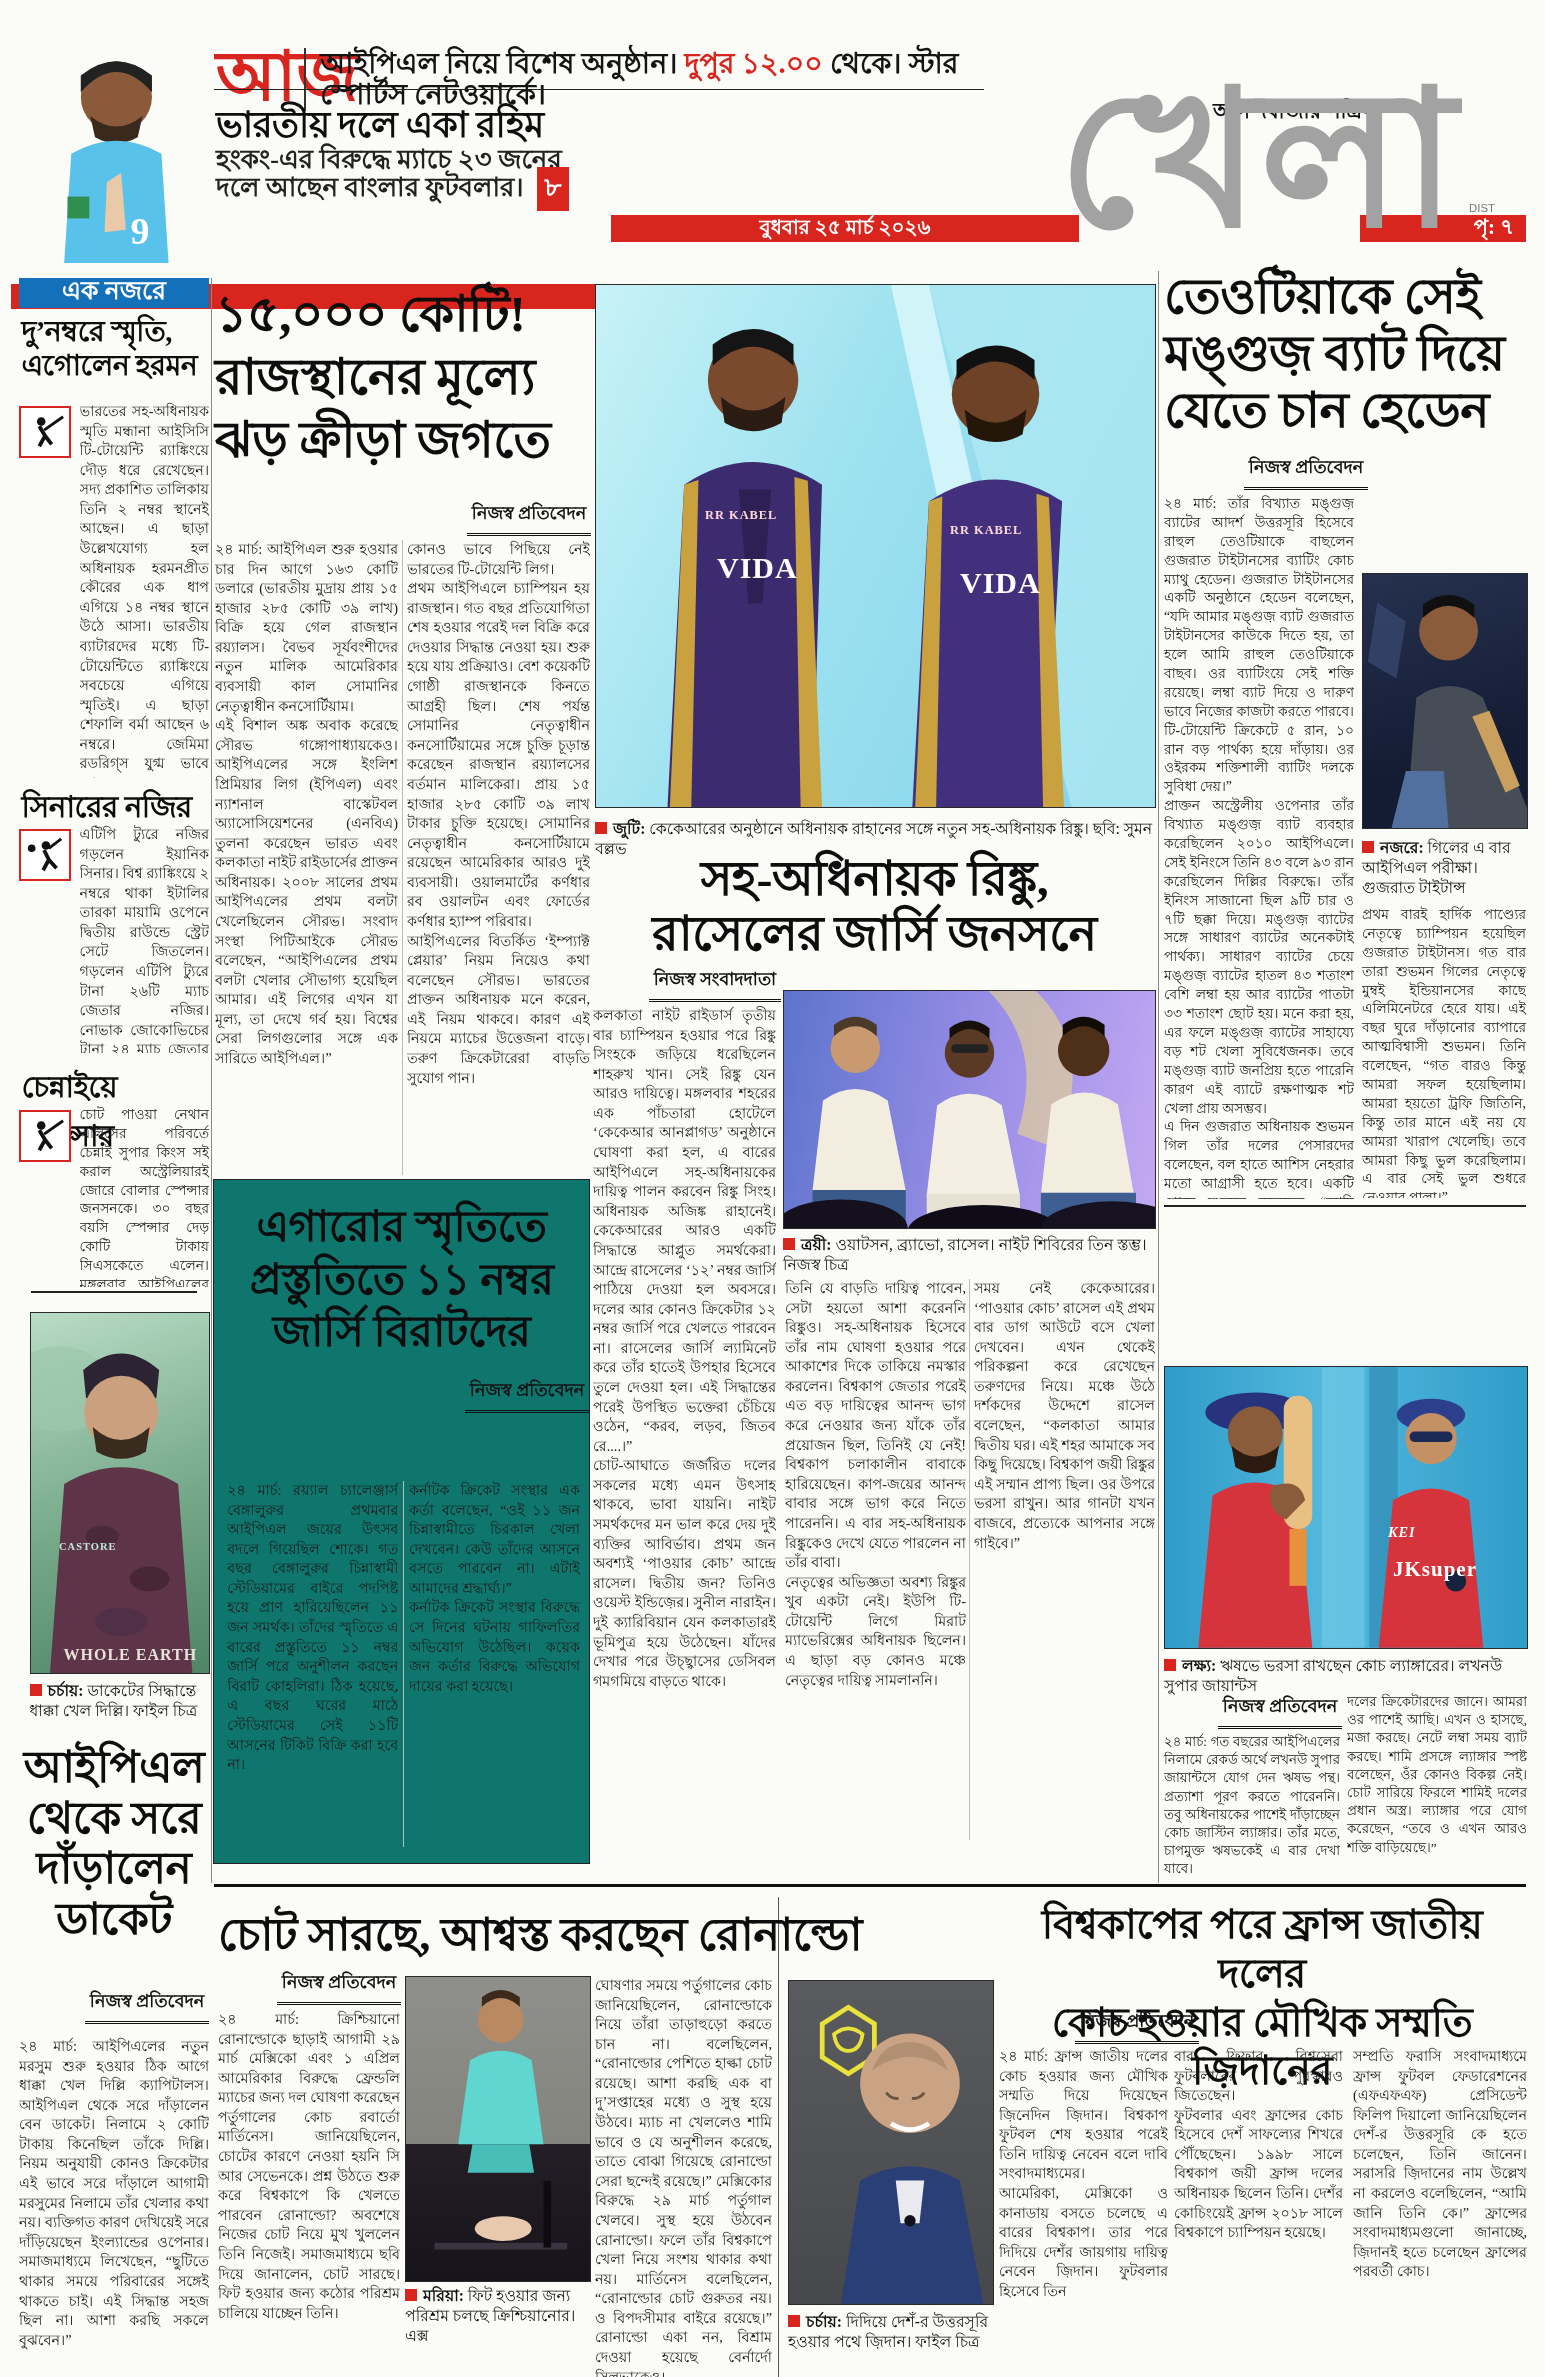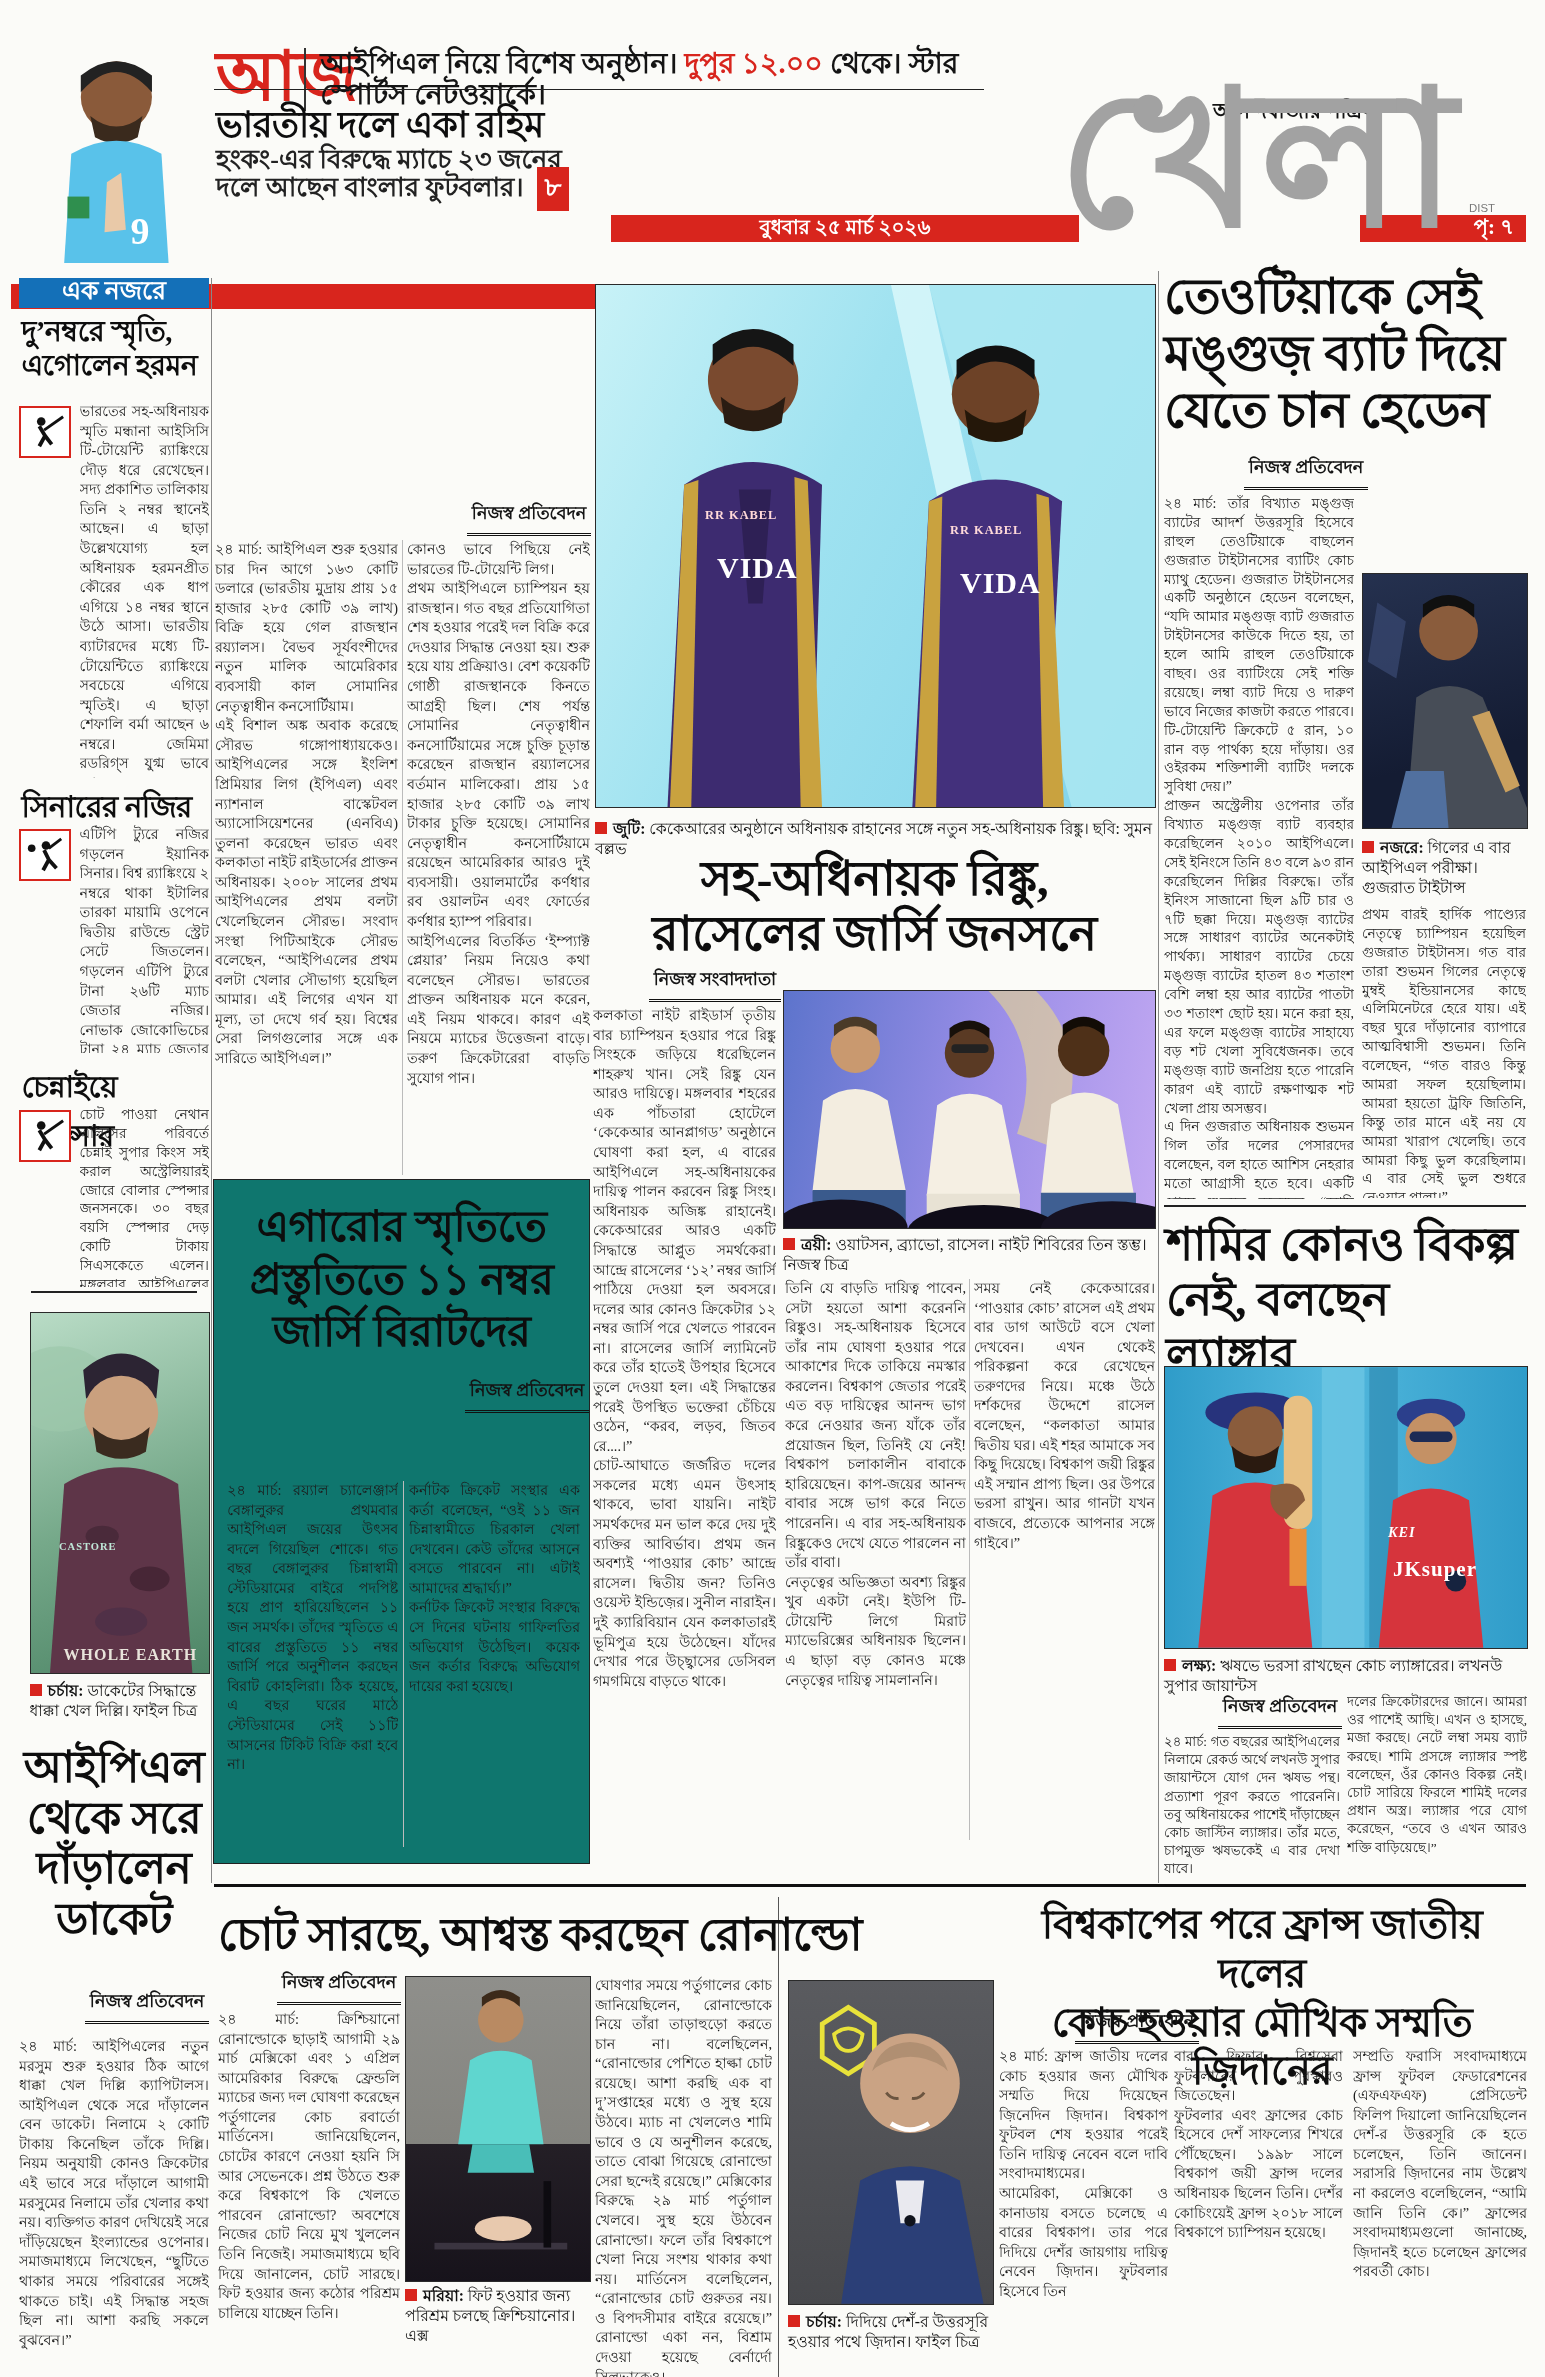--- a/index.html
+++ b/index.html
@@ -140,20 +140,23 @@
 
   <div class="abs hl pre center" style="left:19px;top:1743px;width:190px;font-size:44px;line-height:1.15;">আইপিএল
 থেকে সরে
 দাঁড়ালেন
 ডাকেট</div>
   <div class="abs byline" style="left:19px;top:1988px;width:190px;">
     <span class="in">নিজস্ব প্রতিবেদন</span>
   </div>
   <div class="abs body-text" style="left:19px;top:2037px;width:190px;height:345px;">২৪ মার্চ: আইপিএলের নতুন মরসুম শুরু হওয়ার ঠিক আগে ধাক্কা খেল দিল্লি ক্যাপিটালস। আইপিএল থেকে সরে দাঁড়ালেন বেন ডাকেট। নিলামে ২ কোটি টাকায় কিনেছিল তাঁকে দিল্লি। নিয়ম অনুযায়ী কোনও ক্রিকেটার এই ভাবে সরে দাঁড়ালে আগামী মরসুমের নিলামে তাঁর খেলার কথা নয়। ব্যক্তিগত কারণ দেখিয়েই সরে দাঁড়িয়েছেন ইংল্যান্ডের ওপেনার। সমাজমাধ্যমে লিখেছেন, “ছুটিতে থাকার সময়ে পরিবারের সঙ্গেই থাকতে চাই। এই সিদ্ধান্ত সহজ ছিল না। আশা করছি সকলে বুঝবেন।”</div>
 
+  <div class="abs hl pre" style="left:215px;top:283px;width:378px;font-size:50px;line-height:1.26;">১৫,০০০ কোটি!
+রাজস্থানের মূল্যে
+ঝড় ক্রীড়া জগতে</div>
   <div class="abs byline" style="left:215px;top:500px;width:376px;">
     <span class="in">নিজস্ব প্রতিবেদন</span>
   </div>
   <div class="abs body-text" style="left:215px;top:540px;width:183px;height:635px;">২৪ মার্চ: আইপিএল শুরু হওয়ার চার দিন আগে ১৬৩ কোটি ডলারে (ভারতীয় মুদ্রায় প্রায় ১৫ হাজার ২৮৫ কোটি ৩৯ লাখ) বিক্রি হয়ে গেল রাজস্থান রয়্যালস। বৈভব সূর্যবংশীদের নতুন মালিক আমেরিকার ব্যবসায়ী কাল সোমানির নেতৃত্বাধীন কনসোর্টিয়াম।
 এই বিশাল অঙ্ক অবাক করেছে সৌরভ গঙ্গোপাধ্যায়কেও। আইপিএলের সঙ্গে ইংলিশ প্রিমিয়ার লিগ (ইপিএল) এবং ন্যাশনাল বাস্কেটবল অ্যাসোসিয়েশনের (এনবিএ) তুলনা করেছেন ভারত এবং কলকাতা নাইট রাইডার্সের প্রাক্তন অধিনায়ক। ২০০৮ সালের প্রথম আইপিএলের প্রথম বলটা খেলেছিলেন সৌরভ। সংবাদ সংস্থা পিটিআইকে সৌরভ বলেছেন, “আইপিএলের প্রথম বলটা খেলার সৌভাগ্য হয়েছিল আমার। এই লিগের এখন যা মূল্য, তা দেখে গর্ব হয়। বিশ্বের সেরা লিগগুলোর সঙ্গে এক সারিতে আইপিএল।”</div>
   <div class="colrule" style="left:402px;top:540px;height:635px;"></div>
   <div class="abs body-text" style="left:407px;top:540px;width:183px;height:635px;">কোনও ভাবে পিছিয়ে নেই ভারতের টি-টোয়েন্টি লিগ।
 প্রথম আইপিএলে চ্যাম্পিয়ন হয় রাজস্থান। গত বছর প্রতিযোগিতা শেষ হওয়ার পরেই দল বিক্রি করে দেওয়ার সিদ্ধান্ত নেওয়া হয়। শুরু হয়ে যায় প্রক্রিয়াও। বেশ কয়েকটি গোষ্ঠী রাজস্থানকে কিনতে আগ্রহী ছিল। শেষ পর্যন্ত সোমানির নেতৃত্বাধীন কনসোর্টিয়ামের সঙ্গে চুক্তি চূড়ান্ত করেছেন রাজস্থান রয়্যালসের বর্তমান মালিকেরা। প্রায় ১৫ হাজার ২৮৫ কোটি ৩৯ লাখ টাকার চুক্তি হয়েছে। সোমানির নেতৃত্বাধীন কনসোর্টিয়ামে রয়েছেন আমেরিকার আরও দুই ব্যবসায়ী। ওয়ালমার্টের কর্ণধার রব ওয়ালটন এবং ফোর্ডের কর্ণধার হ্যাম্প পরিবার।
 আইপিএলের বিতর্কিত ‘ইম্প্যাক্ট প্লেয়ার’ নিয়ম নিয়েও কথা বলেছেন সৌরভ। ভারতের প্রাক্তন অধিনায়ক মনে করেন, এই নিয়ম থাকবে। কারণ এই নিয়মে ম্যাচের উত্তেজনা বাড়ে। তরুণ ক্রিকেটারেরা বাড়তি সুযোগ পান।</div>
 
@@ -258,22 +261,20 @@
       <path d="M60 535 l30 -120 80 0 10 120 z" fill="#51709f"></path>
     </svg>
   </div>
   <div class="abs caption" style="left:1362px;top:838px;width:164px;">
     <span class="redsq"></span><span class="cap-label">নজরে:</span><span> গিলের এ বার আইপিএল পরীক্ষা। গুজরাত টাইটান্স</span>
   </div>
   <div class="abs body-text" style="left:1362px;top:906px;width:164px;height:292px;font-size:13.8px;">প্রথম বারই হার্দিক পাণ্ড্যের নেতৃত্বে চ্যাম্পিয়ন হয়েছিল গুজরাত টাইটানস। গত বার তারা শুভমন গিলের নেতৃত্বে মুম্বই ইন্ডিয়ানসের কাছে এলিমিনেটরে হেরে যায়। এই বছর ঘুরে দাঁড়ানোর ব্যাপারে আত্মবিশ্বাসী শুভমন। তিনি বলেছেন, “গত বারও কিন্তু আমরা সফল হয়েছিলাম। আমরা হয়তো ট্রফি জিতিনি, কিন্তু তার মানে এই নয় যে আমরা খারাপ খেলেছি। তবে আমরা কিছু ভুল করেছিলাম। এ বার সেই ভুল শুধরে নেওয়ার পালা।”
 কোনও কোনও প্রাক্তন ক্রিকেটার মনে করেন, এ বারের আইপিএল শুভমনের জন্যও বড় পরীক্ষা। ভারতের টি-টোয়েন্টি দল থেকে ছিটকে গিয়েছেন শুভমন। তাই আইপিএলে ভাল খেলে আবার জাতীয় দলে ফেরার জন্য নিঃসন্দেহে মুখিয়ে থাকবেন শুভমন।</div>
 
   <div class="hrule" style="left:1164px;top:1205px;width:362px;height:2.4px;"></div>
-  <div class="abs hl pre" style="left:1166px;top:1217px;width:361px;font-size:46px;line-height:1.2;">শামির কোনও বিকল্প
-নেই, বলছেন ল্যাঙ্গার</div>
 
   <div class="photo" style="left:1164px;top:1366px;width:362px;height:281px;background:linear-gradient(90deg,#2f9cc9,#53b8dd 45%,#2f9cc9);">
     <svg width="362" height="281" viewBox="0 0 762 590">
       <rect x="330" y="0" width="90" height="590" fill="#6cc6e4" opacity="0.8"></rect>
       <rect x="430" y="0" width="60" height="590" fill="#2c86ad" opacity="0.6"></rect>
 
       <ellipse cx="190" cy="95" rx="105" ry="42" fill="#27337c"></ellipse>
       <circle cx="190" cy="140" r="58" fill="#8a5c3c"></circle>
       <path d="M140 165 q50 45 100 0 l-8 45 q-42 26 -84 0 z" fill="#2a1a10"></path>
       <path d="M70 590 L100 270 q90 -55 180 0 L310 590 Z" fill="#d6343c"></path>

